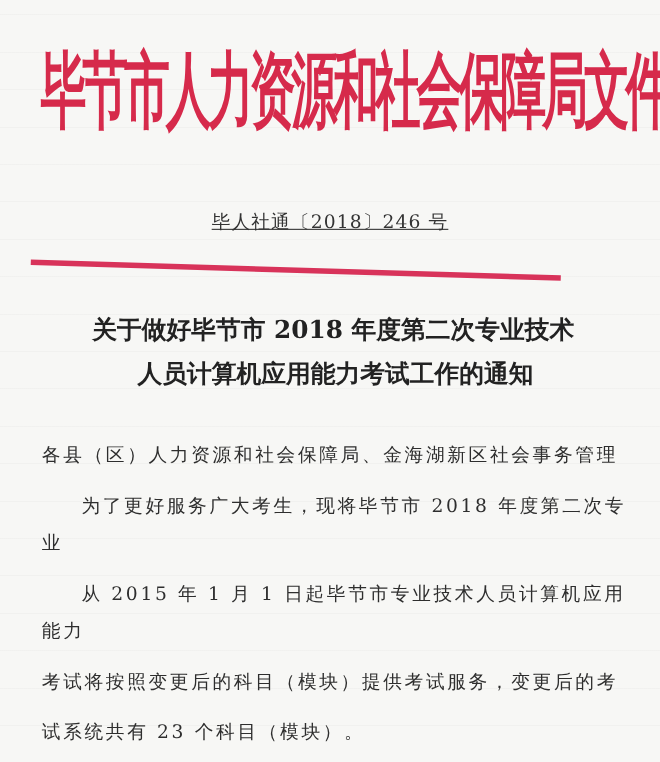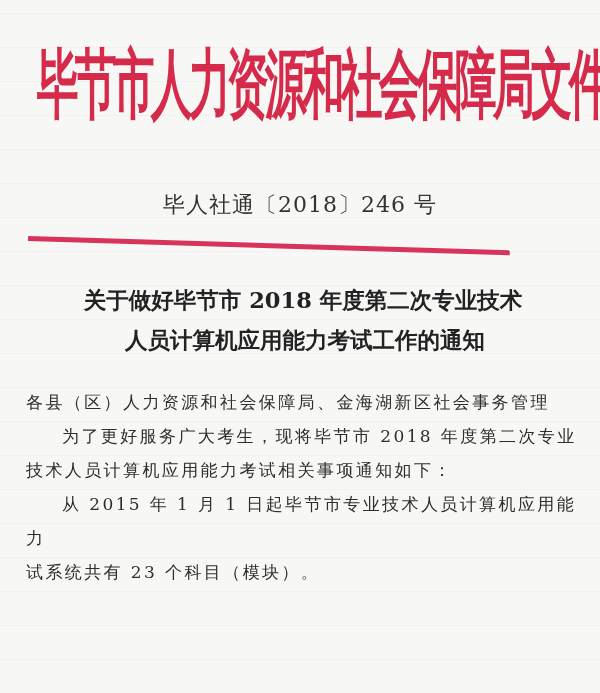--- a/index.html
+++ b/index.html
@@ -26,39 +26,39 @@
     letter-spacing: 0;
   }
   .masthead span.ch {
     display: inline-block;
     transform: scaleX(0.74) scaleY(1.35);
     transform-origin: center;
     width: 38px; text-align: center;
   }
   .docnum {
     position: absolute; left: 0; width: 600px; top: 190px;
-    text-align: center; font-size: 22px; letter-spacing: 1px; color: #333;
+    text-align: center; font-size: 17px; letter-spacing: 1px; color: #333; text-decoration: underline;
   }
   .redline {
     position: absolute; left: 28px; top: 236px; width: 482px; height: 5px;
     background: #d8335a;
     transform: rotate(1.7deg); transform-origin: left center;
   }
   .title {
     position: absolute; left: 0; width: 600px; top: 280px;
     text-align: center; font-weight: bold; font-size: 22.5px; line-height: 40px; color: #222;
     font-family: "DejaVu Serif", serif;
   }
   .title .l1 { padding-left: 6px; }
   .title .l2 { padding-left: 10px; }
   .body {
     position: absolute; left: 26px; top: 385px; width: 560px;
     font-size: 17px; line-height: 34px; letter-spacing: 2.4px; color: #2e2e2e;
   }
-  .p { margin: 0; }
+  .p { margin: 12px; }
   .indent { text-indent: 36px; }
   .h1 { font-weight: bold; font-family: "DejaVu Sans", sans-serif; letter-spacing: 1px; padding-left: 34px; font-size: 17px; }
   .h2 { font-weight: bold; font-family: "DejaVu Sans", sans-serif; letter-spacing: 1px; padding-left: 44px; font-size: 17px; }
 </style>
 </head>
 <body>
 
 <div class="ghost"></div>
 
 <div class="masthead">
@@ -84,16 +84,16 @@
 <div class="redline"></div>
 
 <div class="title">
   <div class="l1">关于做好毕节市 2018 年度第二次专业技术</div>
   <div class="l2">人员计算机应用能力考试工作的通知</div>
 </div>
 
 <div class="body">
   <p class="p">各县（区）人力资源和社会保障局、金海湖新区社会事务管理</p>
   <p class="p indent">为了更好服务广大考生，现将毕节市 2018 年度第二次专业</p>
-  <p class="p">技术人员计算机应用能力考试相关事项通知如下：</p>
   <p class="p indent">从 2015 年 1 月 1 日起毕节市专业技术人员计算机应用能力</p>
+  <p class="p">考试将按照变更后的科目（模块）提供考试服务，变更后的考</p>
   <p class="p">试系统共有 23 个科目（模块）。</p>
 </div>
 
 </body></html>

